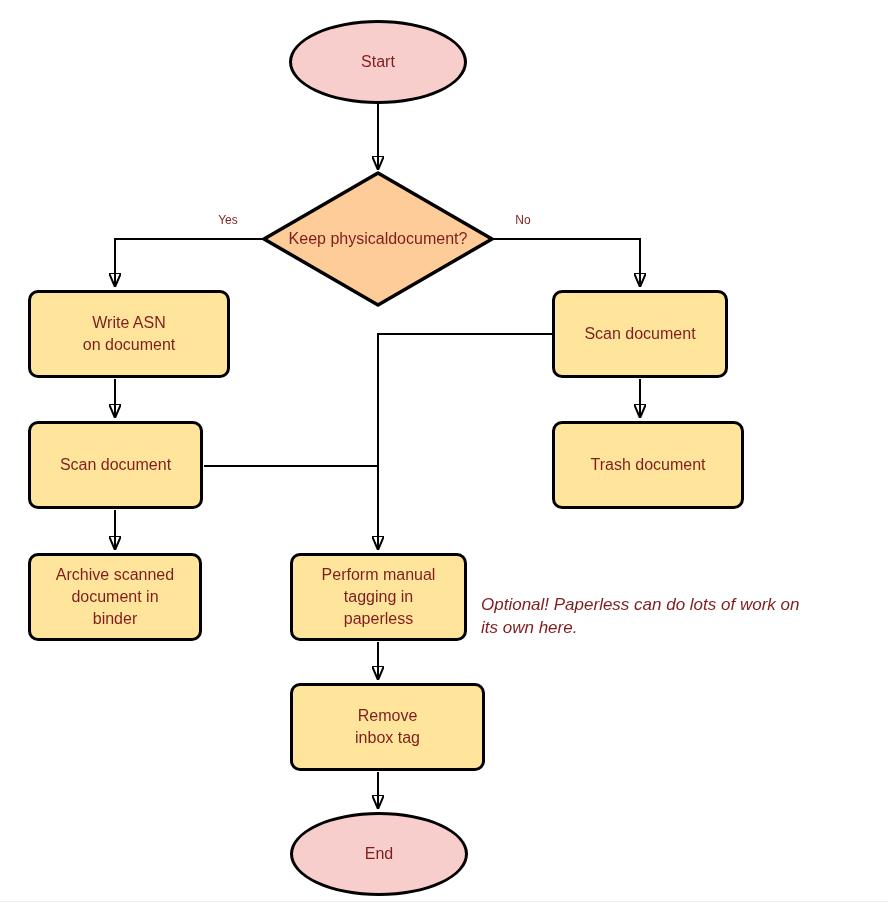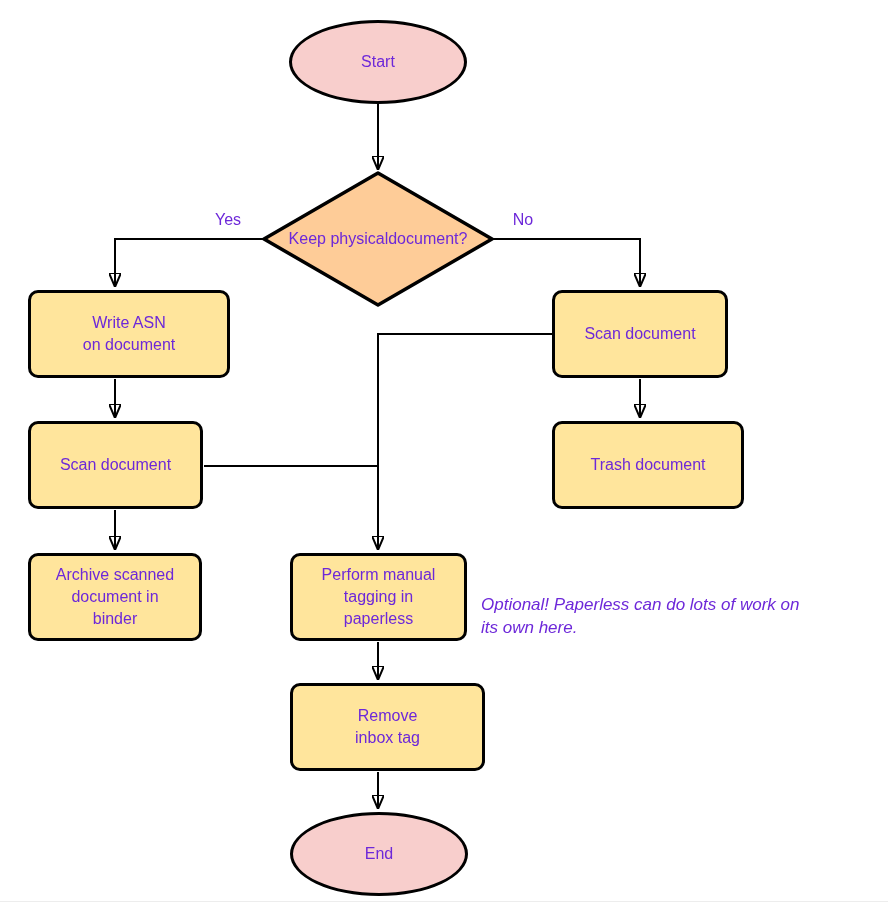--- a/index.html
+++ b/index.html
@@ -2,21 +2,21 @@
 <html style="--terminal-fill: #F8CECC; --decision-fill: #FECC98; --process-fill: #FFE59C; --outline: #000000; --edge: #000000;"><head>
 <meta charset="utf-8">
 <style>
   html, body { margin: 0; padding: 0; background: #ffffff; }
   .canvas {
     position: relative;
     width: 888px;
     height: 907px;
     background: #ffffff;
     font-family: "Liberation Sans", sans-serif;
-    color: #6d28d9;
+    color: #7f1d1d;
     overflow: hidden;
   }
   .edges {
     position: absolute;
     left: 0; top: 0;
     width: 888px; height: 907px;
   }
   .edges path {
     fill: none;
     stroke: var(--edge, #000);
@@ -54,21 +54,21 @@
     position: absolute;
     display: flex;
     align-items: center;
     justify-content: center;
     text-align: center;
     font-size: 16px;
     line-height: 22px;
   }
   .edge-label {
     position: absolute;
-    font-size: 16px;
+    font-size: 12px;
     line-height: 18px;
     text-align: center;
     background: #ffffff;
     padding: 0 2px;
   }
   .side-note {
     position: absolute;
     font-size: 17px;
     line-height: 23px;
     font-style: italic;

